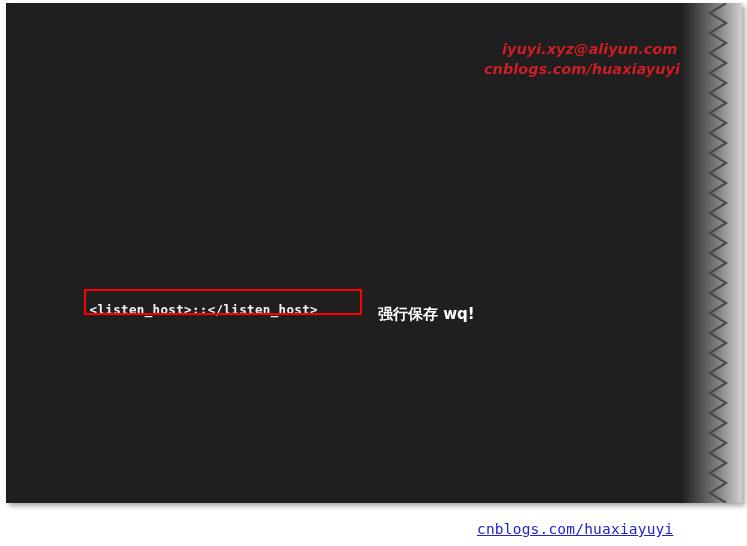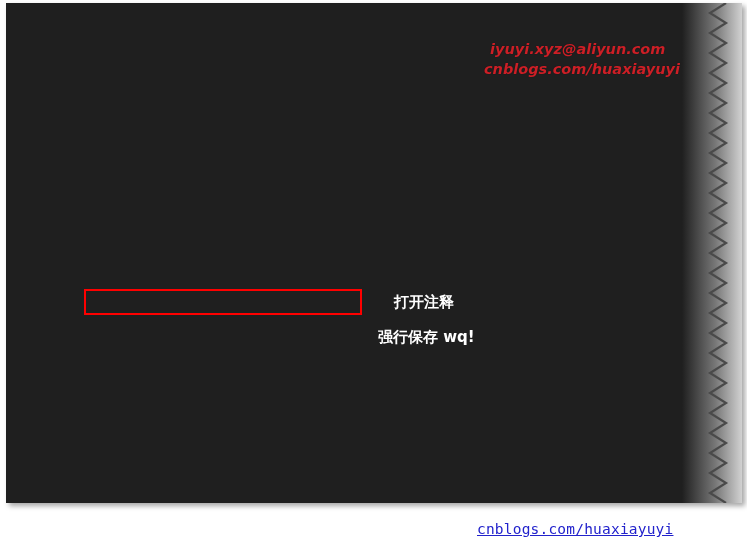--- a/index.html
+++ b/index.html
@@ -104,21 +104,21 @@
   .wm-line {
     color: #cc1f26;
     font-family: "DejaVu Sans", "Liberation Sans", sans-serif;
     font-style: italic;
     font-size: 14.5px;
     font-weight: bold;
     line-height: 20px;
     white-space: nowrap;
     text-shadow: 0 0 1px rgba(0,0,0,0.4);
   }
-  .wm-line.l1 { margin-left: 16px; }
+  .wm-line.l1 { margin-left: 28px; }
   .wm-line.l2 { margin-left: 10px; }
 
   
   #annotation {
     position: absolute;
     left: 372px;
     top: 288px;
     color: #ffffff;
     font-family: "DejaVu Sans", "Liberation Sans", sans-serif;
     font-size: 15px;
@@ -158,41 +158,41 @@
       <div class="code-line cont"><span class="ln blank"></span><span class="txt"></span></div>
       <div class="code-line"><span class="ln"></span><span class="txt"></span></div>
       <div class="code-line cont"><span class="ln blank"></span><span class="txt"></span></div>
       <div class="code-line"><span class="ln"></span><span class="txt"></span></div>
       <div class="code-line cont"><span class="ln blank"></span><span class="txt"></span></div>
       <div class="code-line"><span class="ln"></span><span class="txt"></span></div>
       <div class="code-line cont"><span class="ln blank"></span><span class="txt"></span></div>
       <div class="code-line"><span class="ln"></span><span class="txt"></span></div>
       <div class="code-line"><span class="ln"></span><span class="txt"></span></div>
       <div class="code-line"><span class="ln"></span><span class="txt"></span></div>
+      <div class="code-line"><span class="ln"></span><span class="txt white">    <span class="white">&lt;listen_host&gt;</span><span class="cyan-strong">::</span><span class="white">&lt;/listen_host&gt;</span></span></div>
       <div class="code-line"><span class="ln"></span><span class="txt"></span></div>
       <div class="code-line"><span class="ln"></span><span class="txt"></span></div>
       <div class="code-line"><span class="ln"></span><span class="txt"></span></div>
       <div class="code-line"><span class="ln"></span><span class="txt"></span></div>
       <div class="code-line"><span class="ln"></span><span class="txt"></span></div>
       <div class="code-line"><span class="ln"></span><span class="txt"></span></div>
       <div class="code-line"><span class="ln"></span><span class="txt"></span></div>
       <div class="code-line"><span class="ln"></span><span class="txt"></span></div>
       <div class="code-line"><span class="ln"></span><span class="txt"></span></div>
       <div class="code-line"><span class="ln"></span><span class="txt"></span></div>
     </div>
 
   <div id="highlight-box"></div>
 
   <div id="watermark">
     <div class="wm-line l1">iyuyi.xyz@aliyun.com</div>
     <div class="wm-line l2">cnblogs.com/huaxiayuyi</div>
   </div>
 
   <div id="annotation">
-    <span class="a1">打开注释</span>
     <span class="a2">强行保存 wq!</span>
   </div>
 
   <div id="torn-fade"></div>
 
   <svg id="torn-edge" viewBox="0 0 46 500" preserveAspectRatio="none" xmlns="http://www.w3.org/2000/svg">
     <polyline points="30,0 14,10 30,20 14,30 30,40 14,50 30,60 14,70 30,80 14,90 30,100
                       14,110 30,120 14,130 30,140 14,150 30,160 14,170 30,180 14,190 30,200
                       14,210 30,220 14,230 30,240 14,250 30,260 14,270 30,280 14,290 30,300
                       14,310 30,320 14,330 30,340 14,350 30,360 14,370 30,380 14,390 30,400

